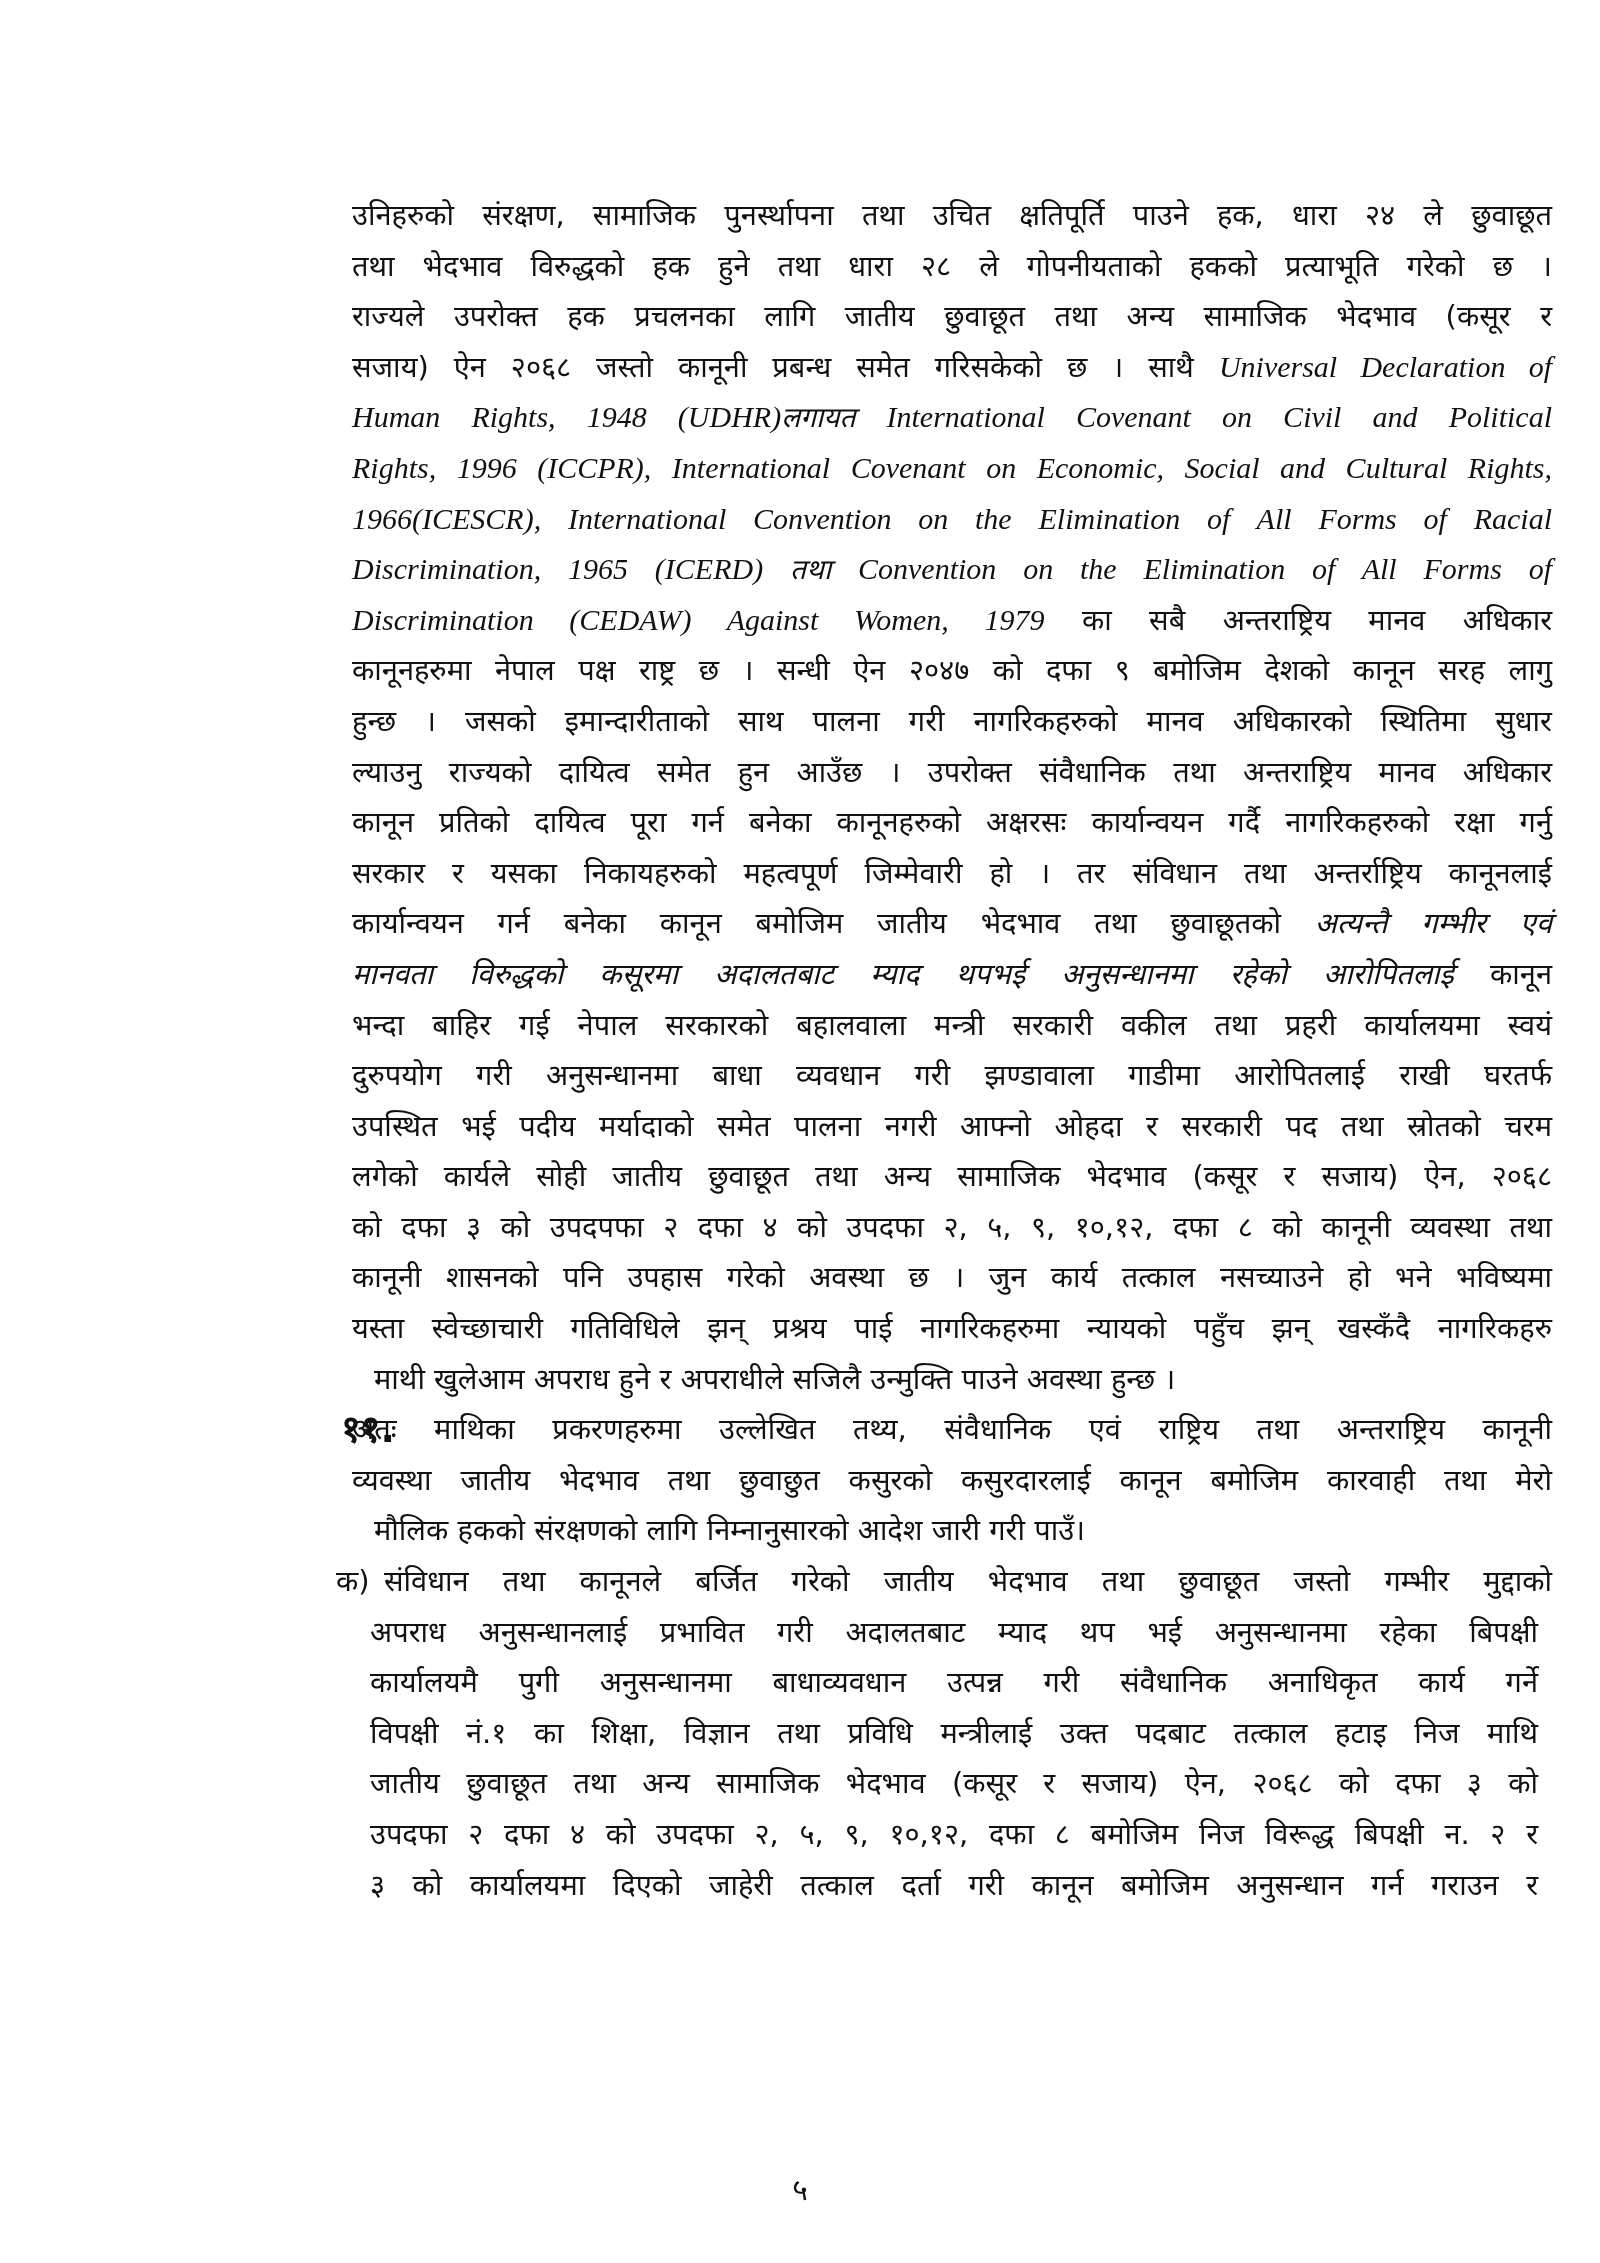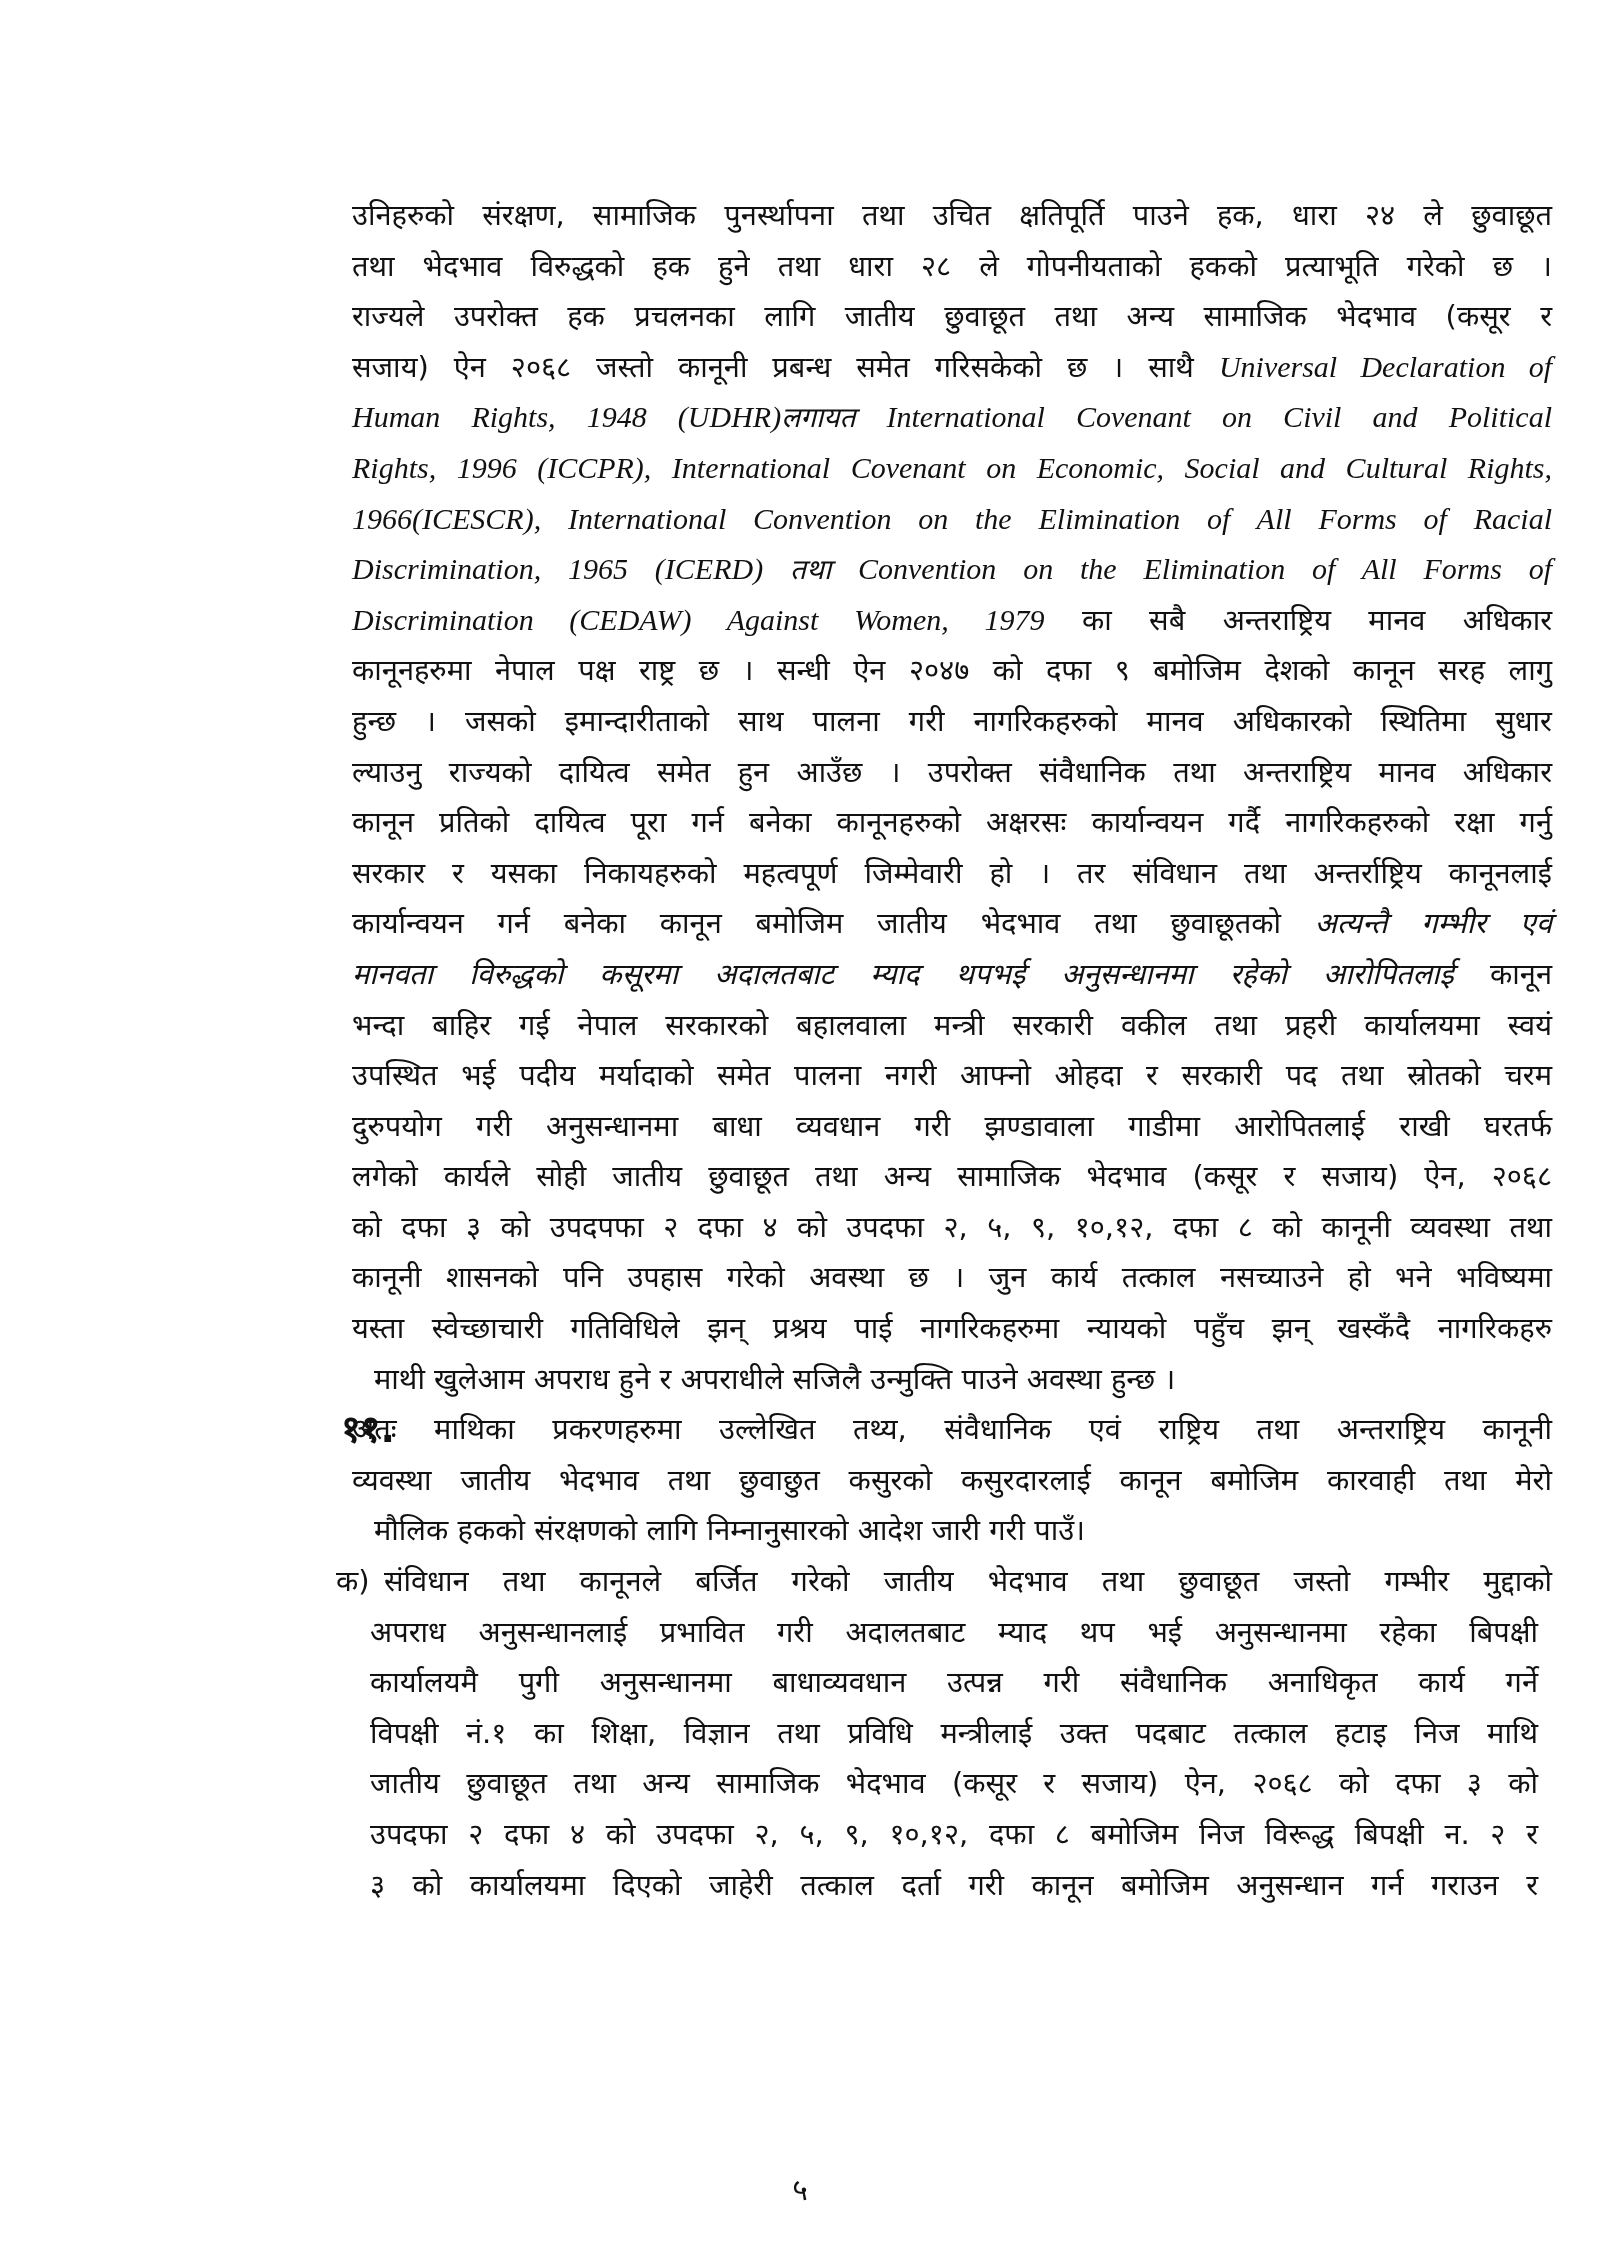--- a/index.html
+++ b/index.html
@@ -85,22 +85,22 @@
     <div class="line">सरकार र यसका निकायहरुको महत्वपूर्ण जिम्मेवारी हो । तर संविधान तथा अन्तर्राष्ट्रिय कानूनलाई</div>
     <div class="line">
       <span>कार्यान्वयन गर्न बनेका कानून बमोजिम जातीय भेदभाव तथा छुवाछूतको</span>
       <span class="it">अत्यन्तै गम्भीर एवं</span>
     </div>
     <div class="line">
       <span class="it">मानवता विरुद्धको कसूरमा अदालतबाट म्याद थपभई अनुसन्धानमा रहेको आरोपितलाई</span>
       <span>कानून</span>
     </div>
     <div class="line">भन्दा बाहिर गई नेपाल सरकारको बहालवाला मन्त्री सरकारी वकील तथा प्रहरी कार्यालयमा स्वयं</div>
+    <div class="line">दुरुपयोग गरी अनुसन्धानमा बाधा व्यवधान गरी झण्डावाला गाडीमा आरोपितलाई  राखी घरतर्फ</div>
     <div class="line">उपस्थित भई पदीय मर्यादाको समेत पालना नगरी आफ्नो ओहदा र सरकारी पद तथा स्रोतको चरम</div>
-    <div class="line">दुरुपयोग गरी अनुसन्धानमा बाधा व्यवधान गरी झण्डावाला गाडीमा आरोपितलाई  राखी घरतर्फ</div>
     <div class="line">लगेको कार्यले सोही जातीय छुवाछूत तथा अन्य सामाजिक भेदभाव (कसूर र सजाय) ऐन, २०६८</div>
     <div class="line">को दफा ३ को उपदपफा २ दफा ४ को उपदफा २, ५, ९, १०,१२, दफा ८ को कानूनी व्यवस्था तथा</div>
     <div class="line">कानूनी शासनको पनि उपहास गरेको अवस्था छ । जुन कार्य तत्काल नसच्याउने हो भने भविष्यमा</div>
     <div class="line">यस्ता स्वेच्छाचारी गतिविधिले झन् प्रश्रय पाई नागरिकहरुमा न्यायको पहुँच झन् खस्कँदै नागरिकहरु</div>
     <div class="line last">माथी खुलेआम अपराध हुने र अपराधीले सजिलै उन्मुक्ति पाउने अवस्था हुन्छ ।</div>
   </div>
 
   <div class="para11">
     <span class="num">११.</span>
     <div class="line">अतः माथिका प्रकरणहरुमा उल्लेखित तथ्य, संवैधानिक एवं राष्ट्रिय तथा अन्तराष्ट्रिय कानूनी</div>

